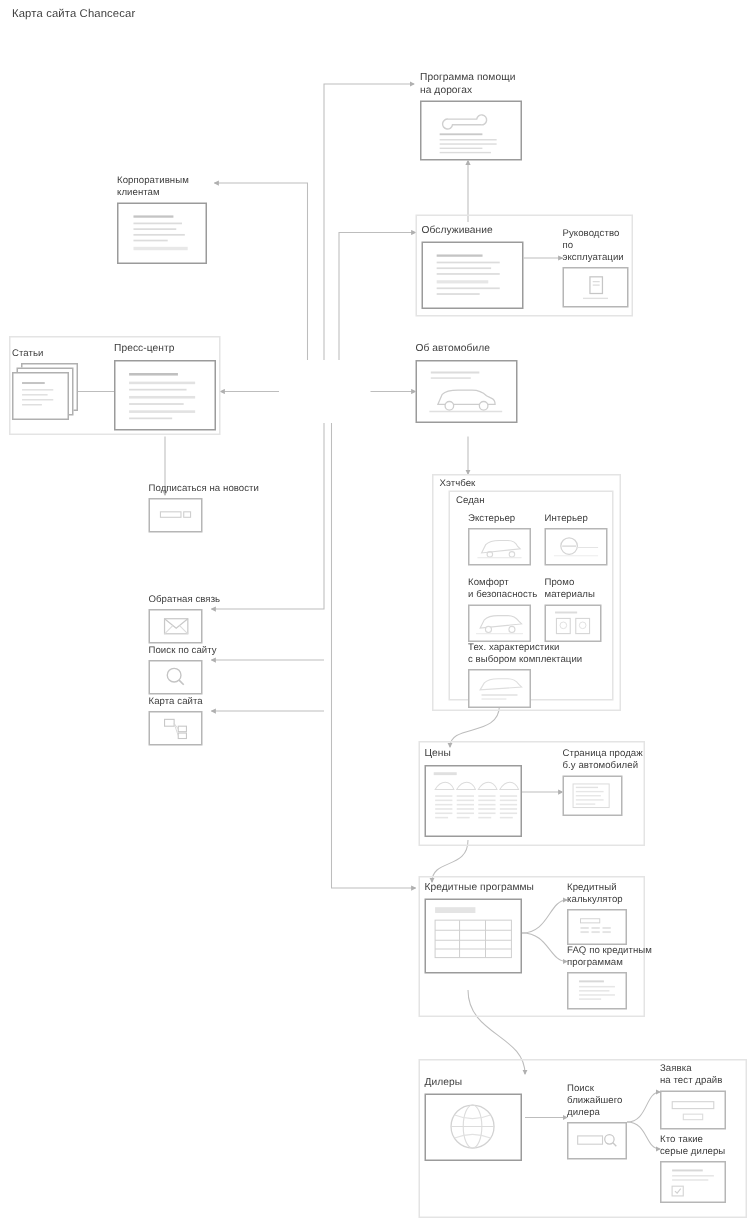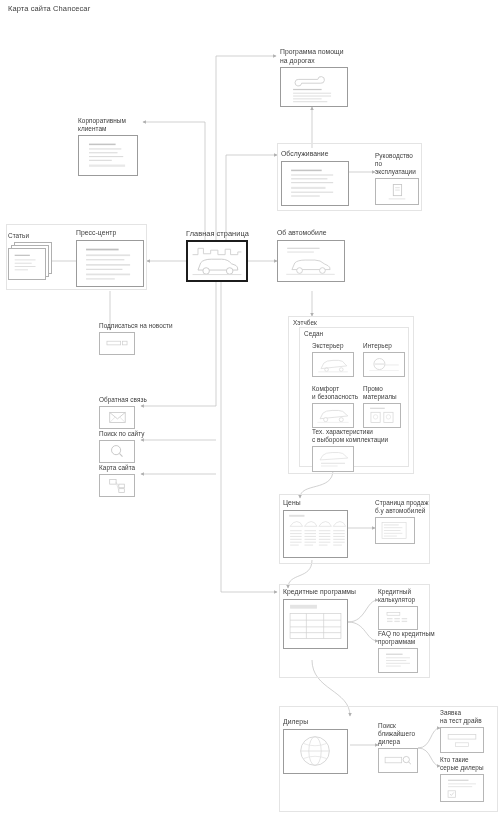--- a/index.html
+++ b/index.html
@@ -221,32 +221,20 @@
         <rect x="9" y="14" width="46" height="1.8" fill="#e2e2e2"></rect>
         <rect x="9" y="19" width="40" height="1.2" fill="#dcdcdc"></rect>
         <rect x="9" y="24" width="46" height="1.8" fill="#e2e2e2"></rect>
         <rect x="9" y="29" width="38" height="1.2" fill="#dcdcdc"></rect>
         <rect x="9" y="34" width="46" height="1.8" fill="#e2e2e2"></rect>
         <rect x="9" y="39" width="30" height="1.2" fill="#dcdcdc"></rect>
       </svg>
     </div>
   </div>
 
-  <div class="node big" style="left:186px;top:229px;width:66px;">
-    <div class="label">Главная страница</div>
-    <div class="thumb strong" style="width:62px;height:42px;">
-      <svg viewBox="0 0 62 42">
-        <path d="M4 14 L10 14 L10 7 L16 7 L16 13 L24 13 L24 9 L32 9 L32 14 L40 14 L40 8 L46 8 L46 14 L54 14 L54 11 L58 11" fill="none" stroke="#cfcfcf" stroke-width="1"></path>
-        <path d="M10 31 L13 23 Q16 19 25 19 L36 19 Q43 19 47 24 L52 26 Q54 27 54 31 Z" fill="none" stroke="#c8c8c8" stroke-width="1"></path>
-        <circle cx="19" cy="32" r="3.6" fill="#fff" stroke="#c8c8c8" stroke-width="1"></circle>
-        <circle cx="45" cy="32" r="3.6" fill="#fff" stroke="#c8c8c8" stroke-width="1"></circle>
-        <line x1="4" y1="36" x2="58" y2="36" stroke="#dadada" stroke-width="1"></line>
-      </svg>
-    </div>
-  </div>
 
   <div class="node mid" style="left:277px;top:229px;width:70px;">
     <div class="label">Об автомобиле</div>
     <div class="thumb" style="width:68px;height:42px;">
       <svg viewBox="0 0 68 42">
         <rect x="9" y="7" width="34" height="1.4" fill="#dcdcdc"></rect>
         <rect x="9" y="11" width="28" height="1.2" fill="#e2e2e2"></rect>
         <path d="M14 30 L17 23 Q20 20 28 20 L38 20 Q44 20 48 24 L52 26 Q54 27 54 30 Z" fill="none" stroke="#cdcdcd" stroke-width="0.9"></path>
         <circle cx="22" cy="31" r="3" fill="#fff" stroke="#cdcdcd" stroke-width="0.9"></circle>
         <circle cx="46" cy="31" r="3" fill="#fff" stroke="#cdcdcd" stroke-width="0.9"></circle>

